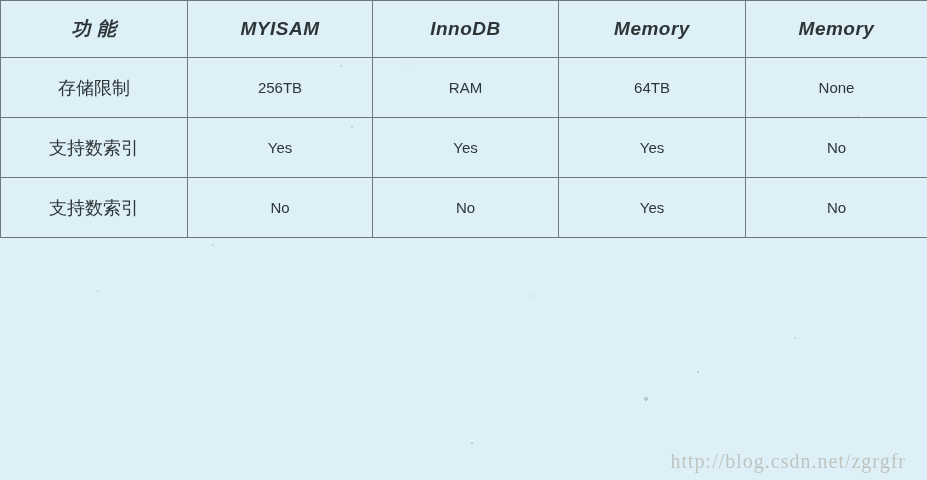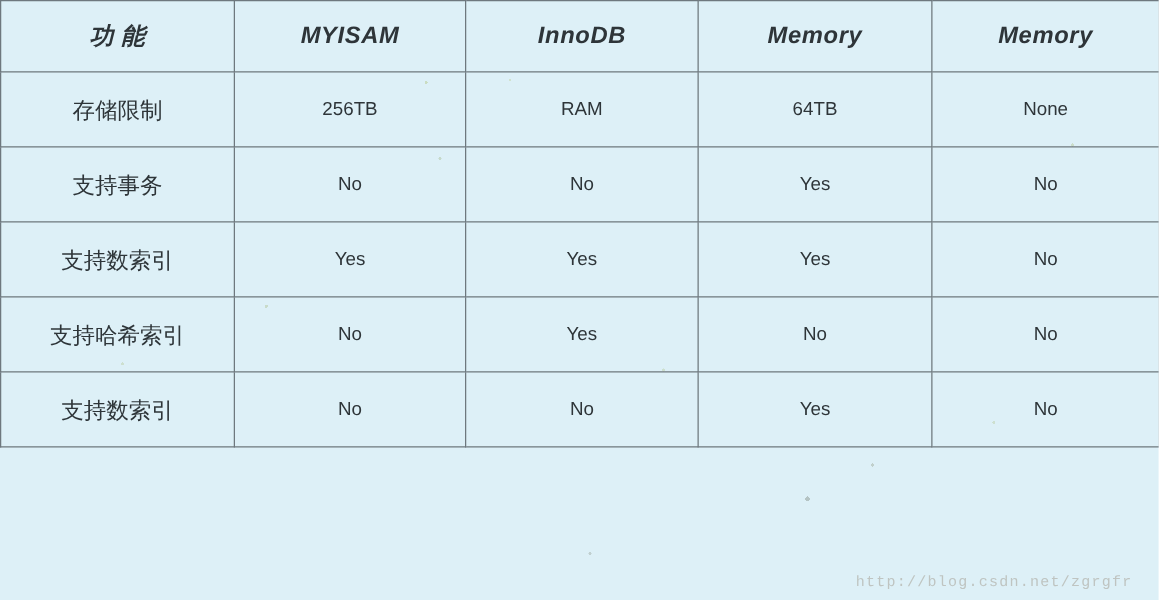--- a/index.html
+++ b/index.html
@@ -47,22 +47,22 @@
     font-size: 19px;
     font-weight: bold;
     letter-spacing: 0.5px;
   }
   .engine-table td { font-size: 15px; }
   .engine-table td.feature-cell { font-size: 18px; margin-left: 41px; }
   .watermark {
     position: absolute;
     right: 21px;
     bottom: 7px;
-    font-family: Liberation Mono, monospace;
-    font-size: 12px;
+    font-family: Liberation Serif, serif;
+    font-size: 20px;
     letter-spacing: 1px;
     color: #bcc0bc;
     opacity: 0.9;
     white-space: nowrap;
     pointer-events: none;
   }
 </style>
 </head>
 <body>
 
@@ -86,38 +86,24 @@
     </thead>
     <tbody>
         <tr>
           <td class="feature-cell">存储限制</td>
           <td>256TB</td>
           <td>RAM</td>
           <td>64TB</td>
           <td>None</td>
         </tr>
         <tr>
-          <td class="feature-cell">支持事务</td>
-          <td>No</td>
-          <td>No</td>
-          <td>Yes</td>
-          <td>No</td>
-        </tr>
-        <tr>
           <td class="feature-cell">支持数索引</td>
           <td>Yes</td>
           <td>Yes</td>
           <td>Yes</td>
-          <td>No</td>
-        </tr>
-        <tr>
-          <td class="feature-cell">支持哈希索引</td>
-          <td>No</td>
-          <td>Yes</td>
-          <td>No</td>
           <td>No</td>
         </tr>
         <tr>
           <td class="feature-cell">支持数索引</td>
           <td>No</td>
           <td>No</td>
           <td>Yes</td>
           <td>No</td>
         </tr>
       </tbody>

